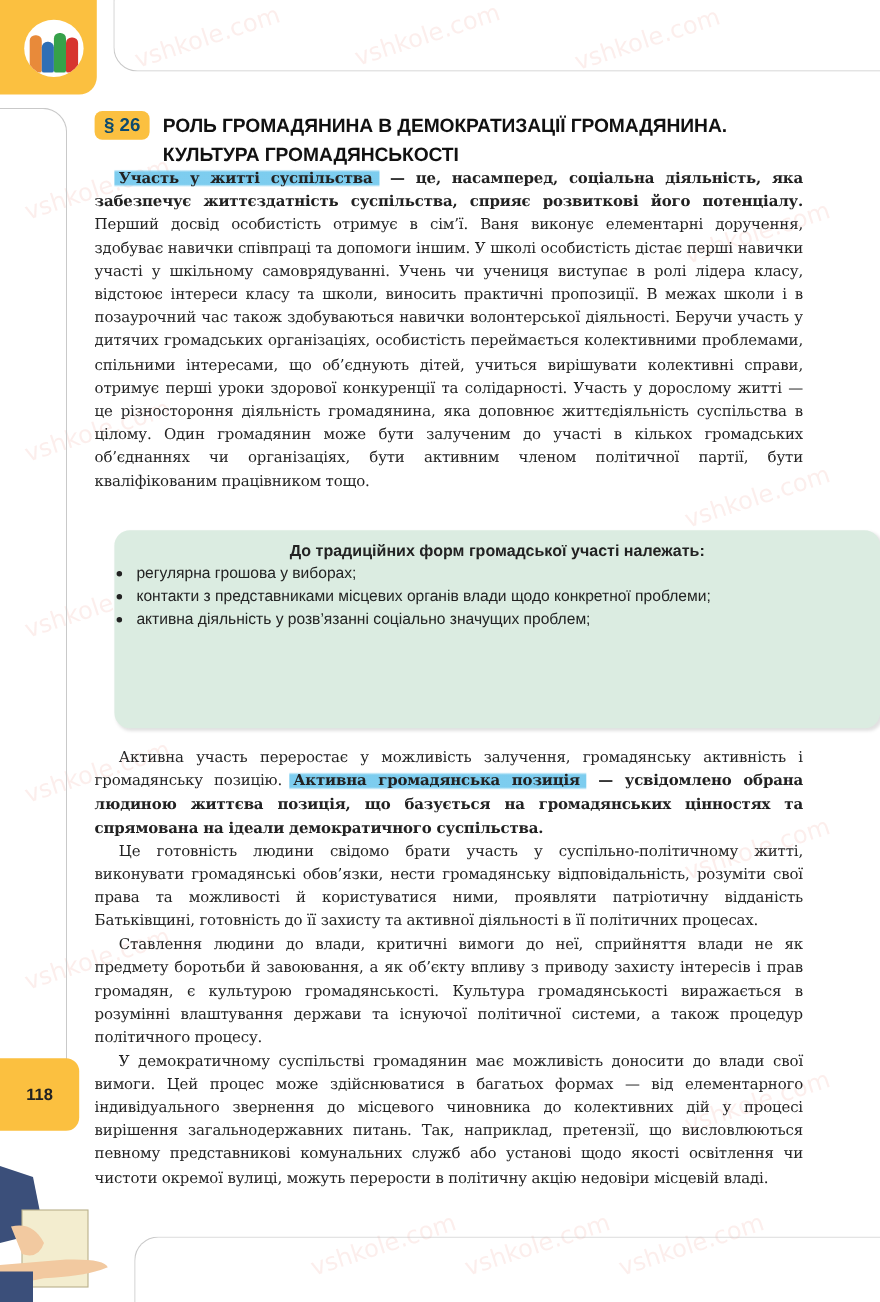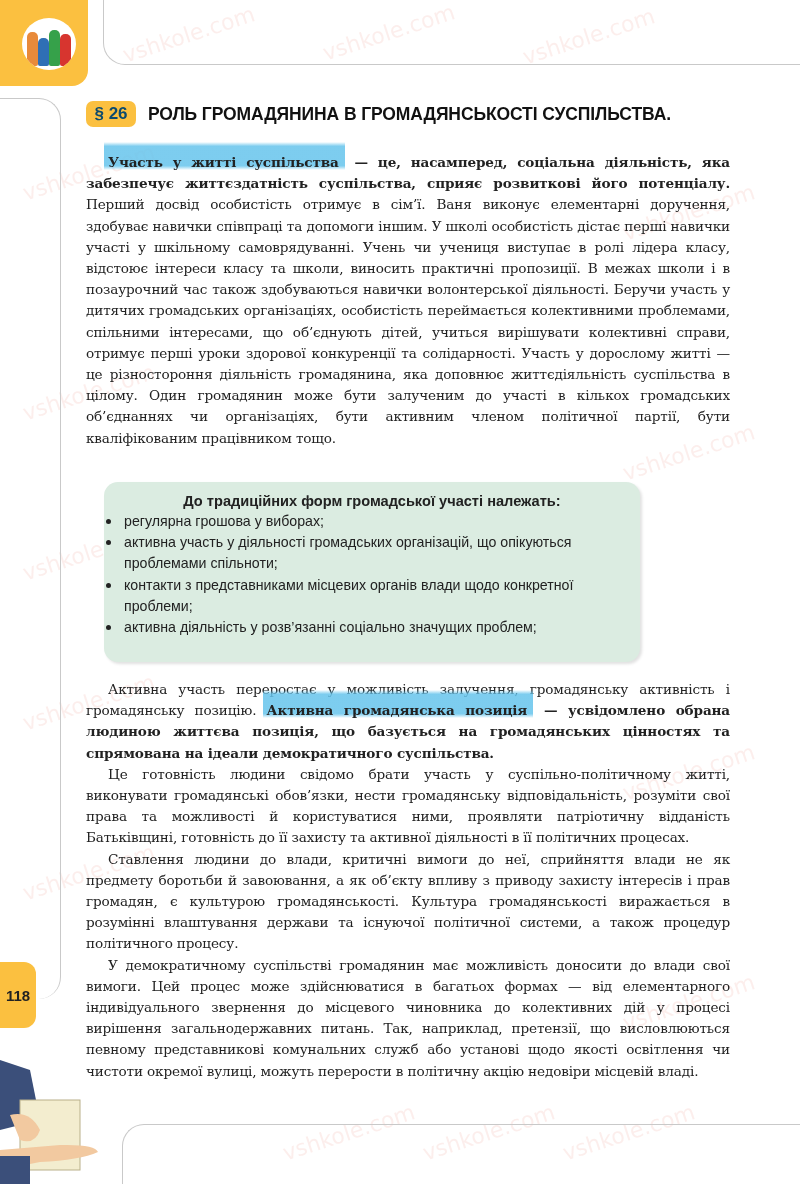--- a/index.html
+++ b/index.html
@@ -24,21 +24,21 @@
   .corner-tab {
     position:absolute; left:0; top:0; width:88px; height:86px;
     background:#fbc040; border-bottom-right-radius:16px;
   }
   .logo {
     position:absolute; left:22px; top:18px; width:54px; height:52px;
     border-radius:50%; background:#fff; overflow:hidden;
   }
   .logo span { position:absolute; bottom:4px; width:11px; border-radius:5px 5px 2px 2px; }
   .page-tab {
-    position:absolute; left:0; top:962px; width:36px; height:66px;
+    position:absolute; left:0; top:962px; width:72px; height:66px;
     background:#fbc040; border-top-right-radius:12px; border-bottom-right-radius:12px;
     display:flex; align-items:center; justify-content:center;
     font-family:"Liberation Sans", sans-serif; font-weight:bold; font-size:15px; color:#222;
   }
   .section-badge {
     position:absolute; left:86px; top:101px; width:50px; height:26px;
     background:#fbc040; border-radius:7px; color:#0c4a6e;
     font-family:"Liberation Sans", sans-serif; font-weight:bold; font-size:17px;
     display:flex; align-items:center; justify-content:center;
   }
@@ -48,25 +48,25 @@
     line-height:26px; color:#111; letter-spacing:-0.1px; margin:0;
   }
   .body-text {
     position:absolute; left:86px; width:644px;
     font-size:13.6px; line-height:21.2px; text-align:justify; margin:0;
     letter-spacing:-0.15px;
   }
   .body-text p { margin:0; text-indent:22px; text-align:justify; }
   .hl {
     background:linear-gradient(to bottom, rgba(102,196,236,0) 0%, rgba(102,196,236,0.85) 15%, rgba(102,196,236,0.85) 85%, rgba(102,196,236,0) 100%);
-    padding:12px 6px 0 4px; margin-left:-4px;
+    padding:0 6px 0 4px; margin-left:-4px;
   }
   b { font-weight:bold; }
   .green-box {
-    position:absolute; left:104px; top:482px; width:536px; height:180px;
+    position:absolute; left:104px; top:482px; width:696px; height:180px;
     background:#dbece1; border-radius:14px;
     box-shadow:2px 2px 3px rgba(0,0,0,0.12);
     font-family:"Liberation Sans", sans-serif; font-size:14.2px; color:#222;
   }
   .green-box h3 {
     margin:0; padding-top:10px; text-align:center; font-size:14.6px; font-weight:bold; line-height:19px;
   }
   .green-box ul { list-style:none; margin:0; padding:0 14px 0 0; }
   .green-box li { position:relative; padding-left:20px; line-height:21.2px; }
   .green-box li::before {
@@ -110,32 +110,32 @@
     <span style="left:5px;height:34px;background:#e88a3a"></span>
     <span style="left:16px;height:28px;background:#2f6fb5"></span>
     <span style="left:27px;height:36px;background:#36a14a"></span>
     <span style="left:38px;height:32px;background:#d7352f"></span>
   </div>
 </div>
 
 <div class="section-badge">§ 26</div>
 
 <h1 class="title">
-  <span>РОЛЬ ГРОМАДЯНИНА В ГРОМАДЯНСЬКОСТІ СУСПІЛЬСТВА.</span><br>
+  <span>РОЛЬ ГРОМАДЯНИНА В ДЕМОКРАТИЗАЦІЇ ГРОМАДЯНИНА.</span><br>
+  <span>КУЛЬТУРА ГРОМАДЯНСЬКОСТІ</span>
 </h1>
 
 <div class="body-text" style="top:152px">
   <p><b class="hl">Участь у житті суспільства</b><b> — це, насамперед, соціальна діяльність, яка забезпечує життєздатність суспільства, сприяє розвиткові його потенціалу.</b><span> Перший досвід особистість отримує в сім’ї. Ваня виконує елементарні доручення, здобуває навички співпраці та допомоги іншим. У школі особистість дістає перші навички участі у шкільному самоврядуванні. Учень чи учениця виступає в ролі лідера класу, відстоює інтереси класу та школи, виносить практичні пропозиції. В межах школи і в позаурочний час також здобуваються навички волонтерської діяльності. Беручи участь у дитячих громадських організаціях, особистість переймається колективними проблемами, спільними інтересами, що об’єднують дітей, учиться вирішувати колективні справи, отримує перші уроки здорової конкуренції та солідарності. Участь у дорослому житті — це різностороння діяльність громадянина, яка доповнює життєдіяльність суспільства в цілому. Один громадянин може бути залученим до участі в кількох громадських об’єднаннях чи організаціях, бути активним членом політичної партії, бути кваліфікованим працівником тощо.</span></p>
 </div>
 
 <div class="green-box">
   <h3>До традиційних форм громадської участі належать:</h3>
   <ul>
     <li>регулярна грошова у виборах;</li>
-    <li>активна участь у діяльності громадських організацій, що опікуються проблемами спільноти;</li>
     <li>контакти з представниками місцевих органів влади щодо конкретної проблеми;</li>
     <li>активна діяльність у розв’язанні соціально значущих проблем;</li>
   </ul>
 </div>
 
 <div class="body-text" style="top:679px">
   <p><span>Активна участь переростає у можливість залучення, громадянську активність і громадянську позицію. </span><b class="hl">Активна громадянська позиція</b><b> — усвідомлено обрана людиною життєва позиція, що базується на громадянських цінностях та спрямована на ідеали демократичного суспільства.</b></p>
   <p>Це готовність людини свідомо брати участь у суспільно-політичному житті, виконувати громадянські обов’язки, нести громадянську відповідальність, розуміти свої права та можливості й користуватися ними, проявляти патріотичну відданість Батьківщині, готовність до її захисту та активної діяльності в її політичних процесах.</p>
   <p>Ставлення людини до влади, критичні вимоги до неї, сприйняття влади не як предмету боротьби й завоювання, а як об’єкту впливу з приводу захисту інтересів і прав громадян, є культурою громадянськості. Культура громадянськості виражається в розумінні влаштування держави та існуючої політичної системи, а також процедур політичного процесу.</p>
   <p>У демократичному суспільстві громадянин має можливість доносити до влади свої вимоги. Цей процес може здійснюватися в багатьох формах — від елементарного індивідуального звернення до місцевого чиновника до колективних дій у процесі вирішення загальнодержавних питань. Так, наприклад, претензії, що висловлюються певному представникові комунальних служб або установі щодо якості освітлення чи чистоти окремої вулиці, можуть перерости в політичну акцію недовіри місцевій владі.</p>

